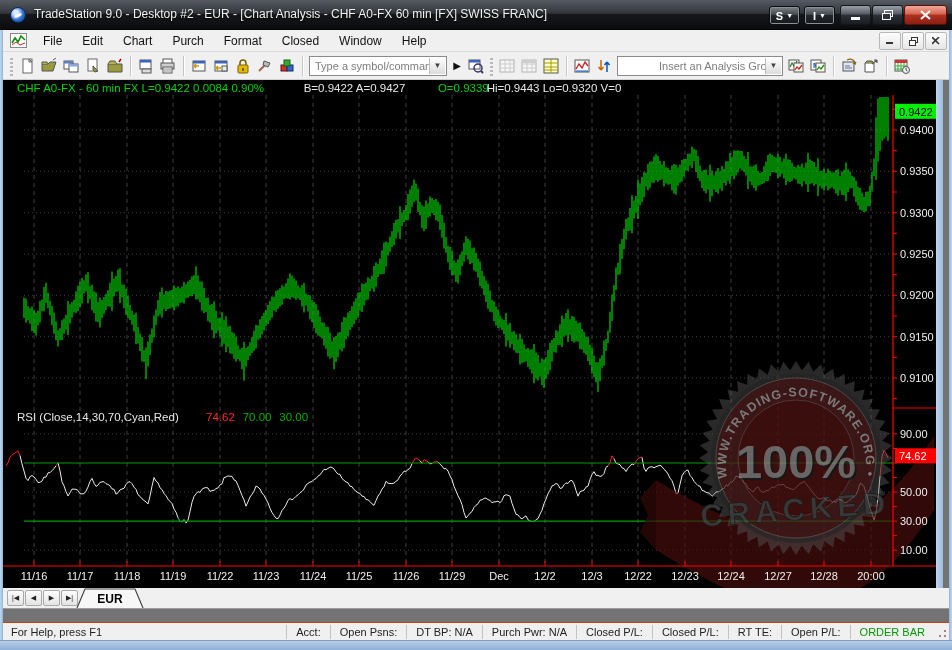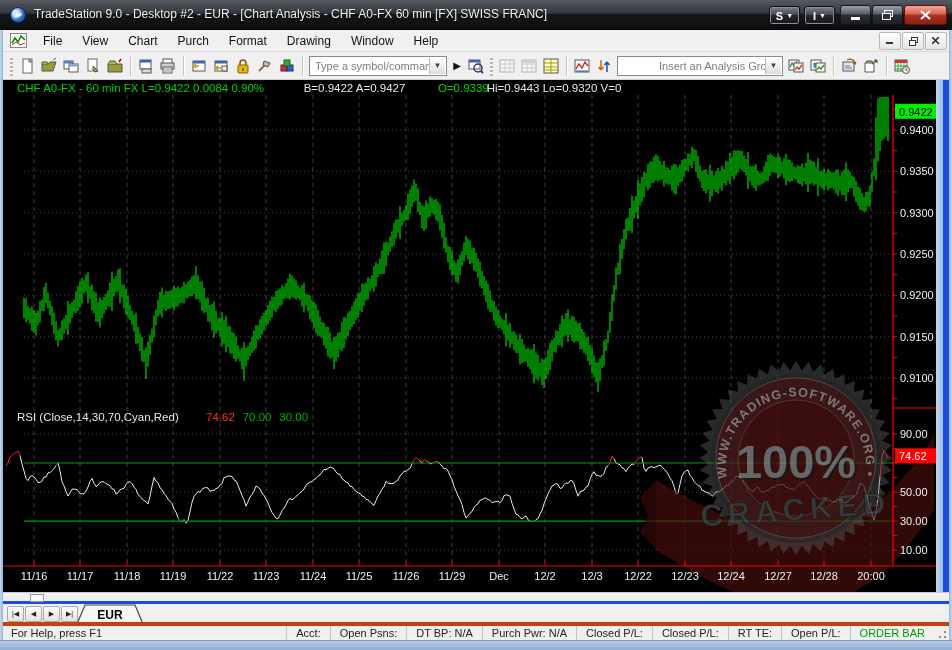--- a/index.html
+++ b/index.html
@@ -1,18 +1,18 @@
 <!DOCTYPE html>
 <html><head>
 <meta charset="utf-8">
 <style>
   html,body{margin:0;padding:0;background:#333;}
   *{box-sizing:border-box;}
   .win{position:relative;width:952px;height:650px;font-family:"Liberation Sans",sans-serif;
-       background:#1d4ed8;overflow:hidden;}
+       background:#737373;overflow:hidden;}
   
   .titlebar{position:absolute;left:0;top:0;width:952px;height:30px;
     background:linear-gradient(#565b63 0%,#33373d 45%,#16181b 50%,#0b0c0e 100%);
     border-bottom:1px solid #000;color:#f2f2f2;font-size:12px;}
   .tlogo{position:absolute;left:10px;top:7px;width:16px;height:16px;border-radius:50%;
     background:radial-gradient(circle at 35% 35%,#dceaff 0 18%,#2f6fd0 55%,#123d86 100%);
     border:1px solid #0a2a5e;}
   .tlogo:after{content:"";position:absolute;left:3px;top:6px;width:8px;height:3px;
     border-radius:50%;background:#fff;transform:rotate(-25deg);}
   .ttext{position:absolute;left:34px;top:7px;white-space:nowrap;text-shadow:0 1px 2px #000;}
@@ -49,29 +49,29 @@
     border-left:1px solid #bbb;display:flex;align-items:center;justify-content:center;color:#444;font-size:8px;}
   .goarrow{width:16px;height:20px;display:flex;align-items:center;justify-content:center;font-size:10px;color:#111;}
   
   .chart{position:absolute;left:3px;top:80px;width:940px;height:512px;background:#000;}
   .chart svg{position:absolute;left:0;top:0;}
   .scrollstrip{position:absolute;right:0px;top:0;width:7px;height:512px;
     background:linear-gradient(90deg,#bfd5ec,#9cbcde);}
   
   .strip{position:absolute;left:3px;top:592px;width:946px;height:9px;background:#f0f0f0;border-top:1px solid #cdcdcd;}
   .splitbox{position:absolute;left:27px;top:1px;width:14px;height:8px;background:#fff;border:1px solid #9a9a9a;}
-  .tabrow{position:absolute;left:3px;top:604px;width:946px;height:21px;background:#f0f0f0;font-size:11px;}
+  .tabrow{position:absolute;left:3px;top:588px;width:946px;height:21px;background:#f0f0f0;font-size:11px;}
   .navbtns{position:absolute;left:4px;top:2px;display:flex;}
   .nbtn{width:17px;height:16px;margin-right:1px;background:linear-gradient(#fdfdfd,#e3e3e3);
     border:1px solid #a9a9a9;border-radius:2px;font-size:7px;display:flex;align-items:center;justify-content:center;color:#222;}
   .tab{position:absolute;left:72px;top:0px;width:78px;height:21px;}
   .tab text{font-weight:bold;font-size:12px;}
   
   .statusbar{position:absolute;left:3px;top:622px;width:946px;height:18px;background:#f0f0f0;
-    border-top:4px solid #c2410c;font-size:11px;color:#222;display:flex;align-items:center;}
+    border-top:1px solid #c2410c;font-size:11px;color:#222;display:flex;align-items:center;}
   .sb-help{padding-left:8px;flex:1;}
   .sb-field{border-left:1px solid #c4c4c4;height:14px;line-height:14px;padding:0 9px;white-space:nowrap;}
   .sb-order{color:#009a00;}
   .sb-grip{width:14px;height:14px;margin-right:1px;
     background:
      radial-gradient(circle at 11px 11px,#b07c7c 1.2px,transparent 1.5px),
      radial-gradient(circle at 11px 6px,#b07c7c 1.2px,transparent 1.5px),
      radial-gradient(circle at 6px 11px,#b07c7c 1.2px,transparent 1.5px);}
   
   .b-left,.b-right{position:absolute;top:30px;width:3px;height:610px;background:linear-gradient(90deg,#c3d8ef,#93b5da);}
@@ -110,25 +110,25 @@
   </div>
 
   <div class="menubar">
     <svg class="mico" viewBox="0 0 17 15">
       <rect x="0.5" y="0.5" width="16" height="14" fill="#fdfdfd" stroke="#888"></rect>
       <path d="M2 10 L5 5 L8 9 L11 3 L15 7" fill="none" stroke="#0a8a0a" stroke-width="1.6"></path>
       <path d="M2 12 L6 9 L10 12 L15 10" fill="none" stroke="#c22" stroke-width="1"></path>
     </svg>
     <div class="menuitems">
         <div class="menu-item">File</div>
-        <div class="menu-item">View</div>
+        <div class="menu-item">Edit</div>
         <div class="menu-item">Chart</div>
         <div class="menu-item">Purch</div>
         <div class="menu-item">Format</div>
-        <div class="menu-item">Drawing</div>
+        <div class="menu-item">Closed</div>
         <div class="menu-item">Window</div>
         <div class="menu-item">Help</div>
       </div>
     <div class="childbtns">
       <div class="cbtn">
           <svg width="8" height="8">
             <rect x="0" y="5" width="7" height="2" fill="#333"></rect>
           </svg>
         </div>
       <div class="cbtn">

